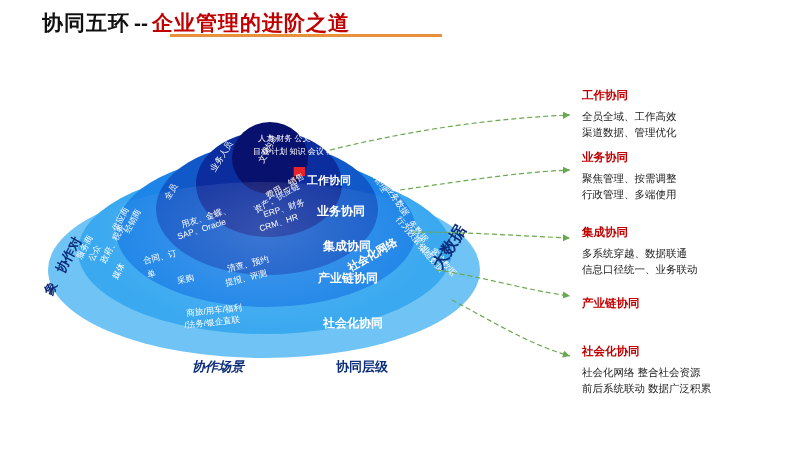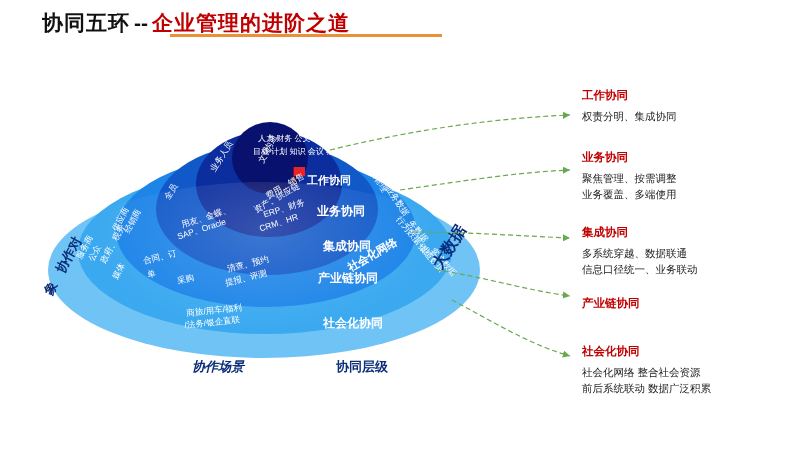--- a/index.html
+++ b/index.html
@@ -144,27 +144,28 @@
     </defs>
     <path d="M330,150 C420,128 500,118 570,115" stroke="#6aa84f" stroke-width="1.2" stroke-dasharray="5,3" fill="none" marker-end="url(#ah)"></path>
     <path d="M400,190 C470,180 520,172 570,170" stroke="#6aa84f" stroke-width="1.2" stroke-dasharray="5,3" fill="none" marker-end="url(#ah)"></path>
     <path d="M412,232 C470,232 520,236 570,238" stroke="#6aa84f" stroke-width="1.2" stroke-dasharray="5,3" fill="none" marker-end="url(#ah)"></path>
     <path d="M436,270 C480,276 525,290 570,296" stroke="#6aa84f" stroke-width="1.2" stroke-dasharray="5,3" fill="none" marker-end="url(#ah)"></path>
     <path d="M452,300 C490,320 530,345 570,356" stroke="#6aa84f" stroke-width="1.2" stroke-dasharray="5,3" fill="none" marker-end="url(#ah)"></path>
   </svg>
 
   <div class="rblock" style="top:88px;">
     <div class="rhead">工作协同</div>
-    <div class="rline">权责分明、集成协同</div>
+    <div class="rline">全员全域、工作高效</div>
+    <div class="rline">渠道数据、管理优化</div>
   </div>
 
   <div class="rblock" style="top:150px;">
     <div class="rhead">业务协同</div>
     <div class="rline">聚焦管理、按需调整</div>
-    <div class="rline">业务覆盖、多端使用</div>
+    <div class="rline">行政管理、多端使用</div>
   </div>
 
   <div class="rblock" style="top:225px;">
     <div class="rhead">集成协同</div>
     <div class="rline">多系统穿越、数据联通</div>
     <div class="rline">信息口径统一、业务联动</div>
   </div>
 
   <div class="rblock" style="top:296px;">
     <div class="rhead">产业链协同</div>

